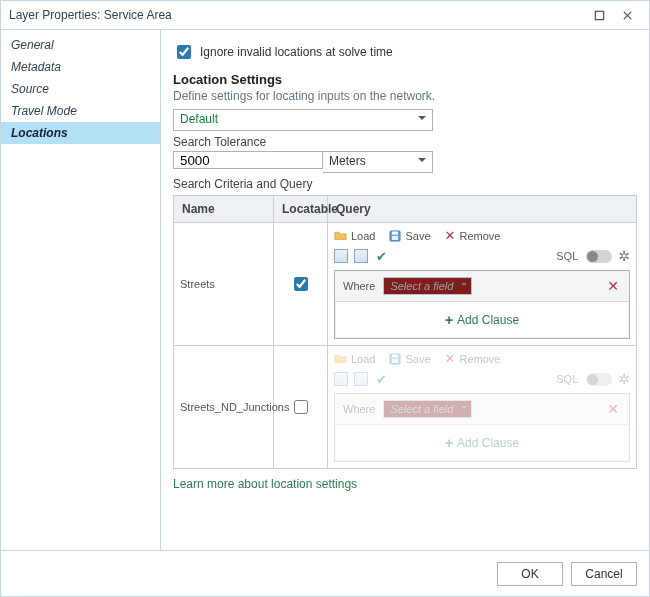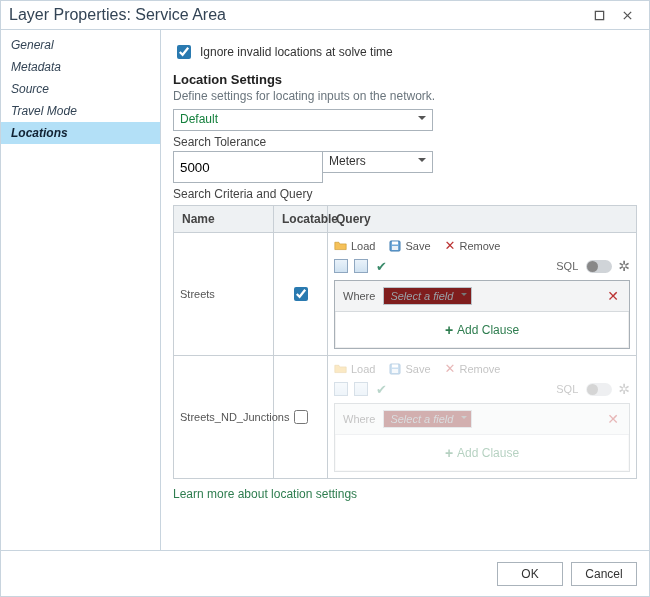--- a/index.html
+++ b/index.html
@@ -1,34 +1,34 @@
 <!DOCTYPE html>
 <html><head>
 <meta charset="utf-8">
 <style>
 * { box-sizing: border-box; font-family: "Segoe UI", Arial, sans-serif; }
 body { margin: 0; background: #fff; font-size: 12px; color: #333; }
 .dialog { width: 650px; height: 597px; border: 1px solid #c8d4de; display: flex; flex-direction: column; background: #fff; }
-.titlebar { height: 28px; display: flex; align-items: center; padding: 0 8px; color: #345; font-size: 16px; }
+.titlebar { height: 28px; display: flex; align-items: center; padding: 0 8px; color: #345; font-size: 12px; }
 .titlebar-title { flex: 1; }
 .titlebar-btn { width: 28px; height: 20px; display: flex; align-items: center; justify-content: center; color: #666; cursor: pointer; }
 .titlebar-btn svg { width: 11px; height: 11px; stroke: #555; stroke-width: 1.4; fill: none; }
 .content { flex: 1; display: flex; border-top: 1px solid #c8d4de; overflow: hidden; }
 .sidebar { width: 160px; border-right: 1px solid #c8d4de; background: #fff; padding-top: 4px; }
 .sidebar-item { padding: 4px 10px; cursor: pointer; color: #345; font-style: italic; }
 .sidebar-item.active { background: #b3e0f7; font-weight: bold; color: #123; }
 .main { flex: 1; padding: 8px 12px; overflow: auto; }
 .row-check { display: flex; align-items: center; gap: 6px; margin: 4px 0 10px; }
 .row-check input { width: 14px; height: 14px; accent-color: #2a7ab0; }
 .secthead { font-weight: bold; font-size: 13px; color: #222; margin-top: 4px; }
 .subtext { color: #6a757d; margin: 2px 0 6px; }
 .select-default { width: 260px; height: 22px; border: 1px solid #aab3bb; padding: 2px 20px 2px 6px; background: #fff; position: relative; color: #15803d; cursor: pointer; }
 .select-default::after, .combo::after { content: ""; position: absolute; right: 6px; top: 50%; transform: translateY(-50%); border: 4px solid transparent; border-top-color: #555; }
 .tol-row { display: flex; gap: 0; margin: 2px 0 4px; }
-.tol-input { width: 150px; height: 32px; border: 1px solid #aab3bb; padding: 2px 6px; outline: none; }
+.tol-input { width: 150px; height: 18px; border: 1px solid #aab3bb; padding: 2px 6px; outline: none; }
 .combo { width: 110px; height: 22px; border: 1px solid #aab3bb; border-left: none; padding: 2px 20px 2px 6px; position: relative; background: #fff; cursor: pointer; color: #333; }
 .label { color: #444; margin: 4px 0 2px; }
 .grid { border: 1px solid #c8cfd5; margin-top: 4px; }
 .grid-head { display: flex; background: #eef1f3; border-bottom: 1px solid #c8cfd5; }
 .gh { padding: 6px 8px; font-weight: bold; color: #444; border-right: 1px solid #c8cfd5; }
 .gh:last-child { border-right: none; }
 .col-name { width: 100px; }
 .col-loc { width: 54px; text-align: left; }
 .col-query { flex: 1; }
 .grid-row { display: flex; border-bottom: 1px solid #c8cfd5; }

